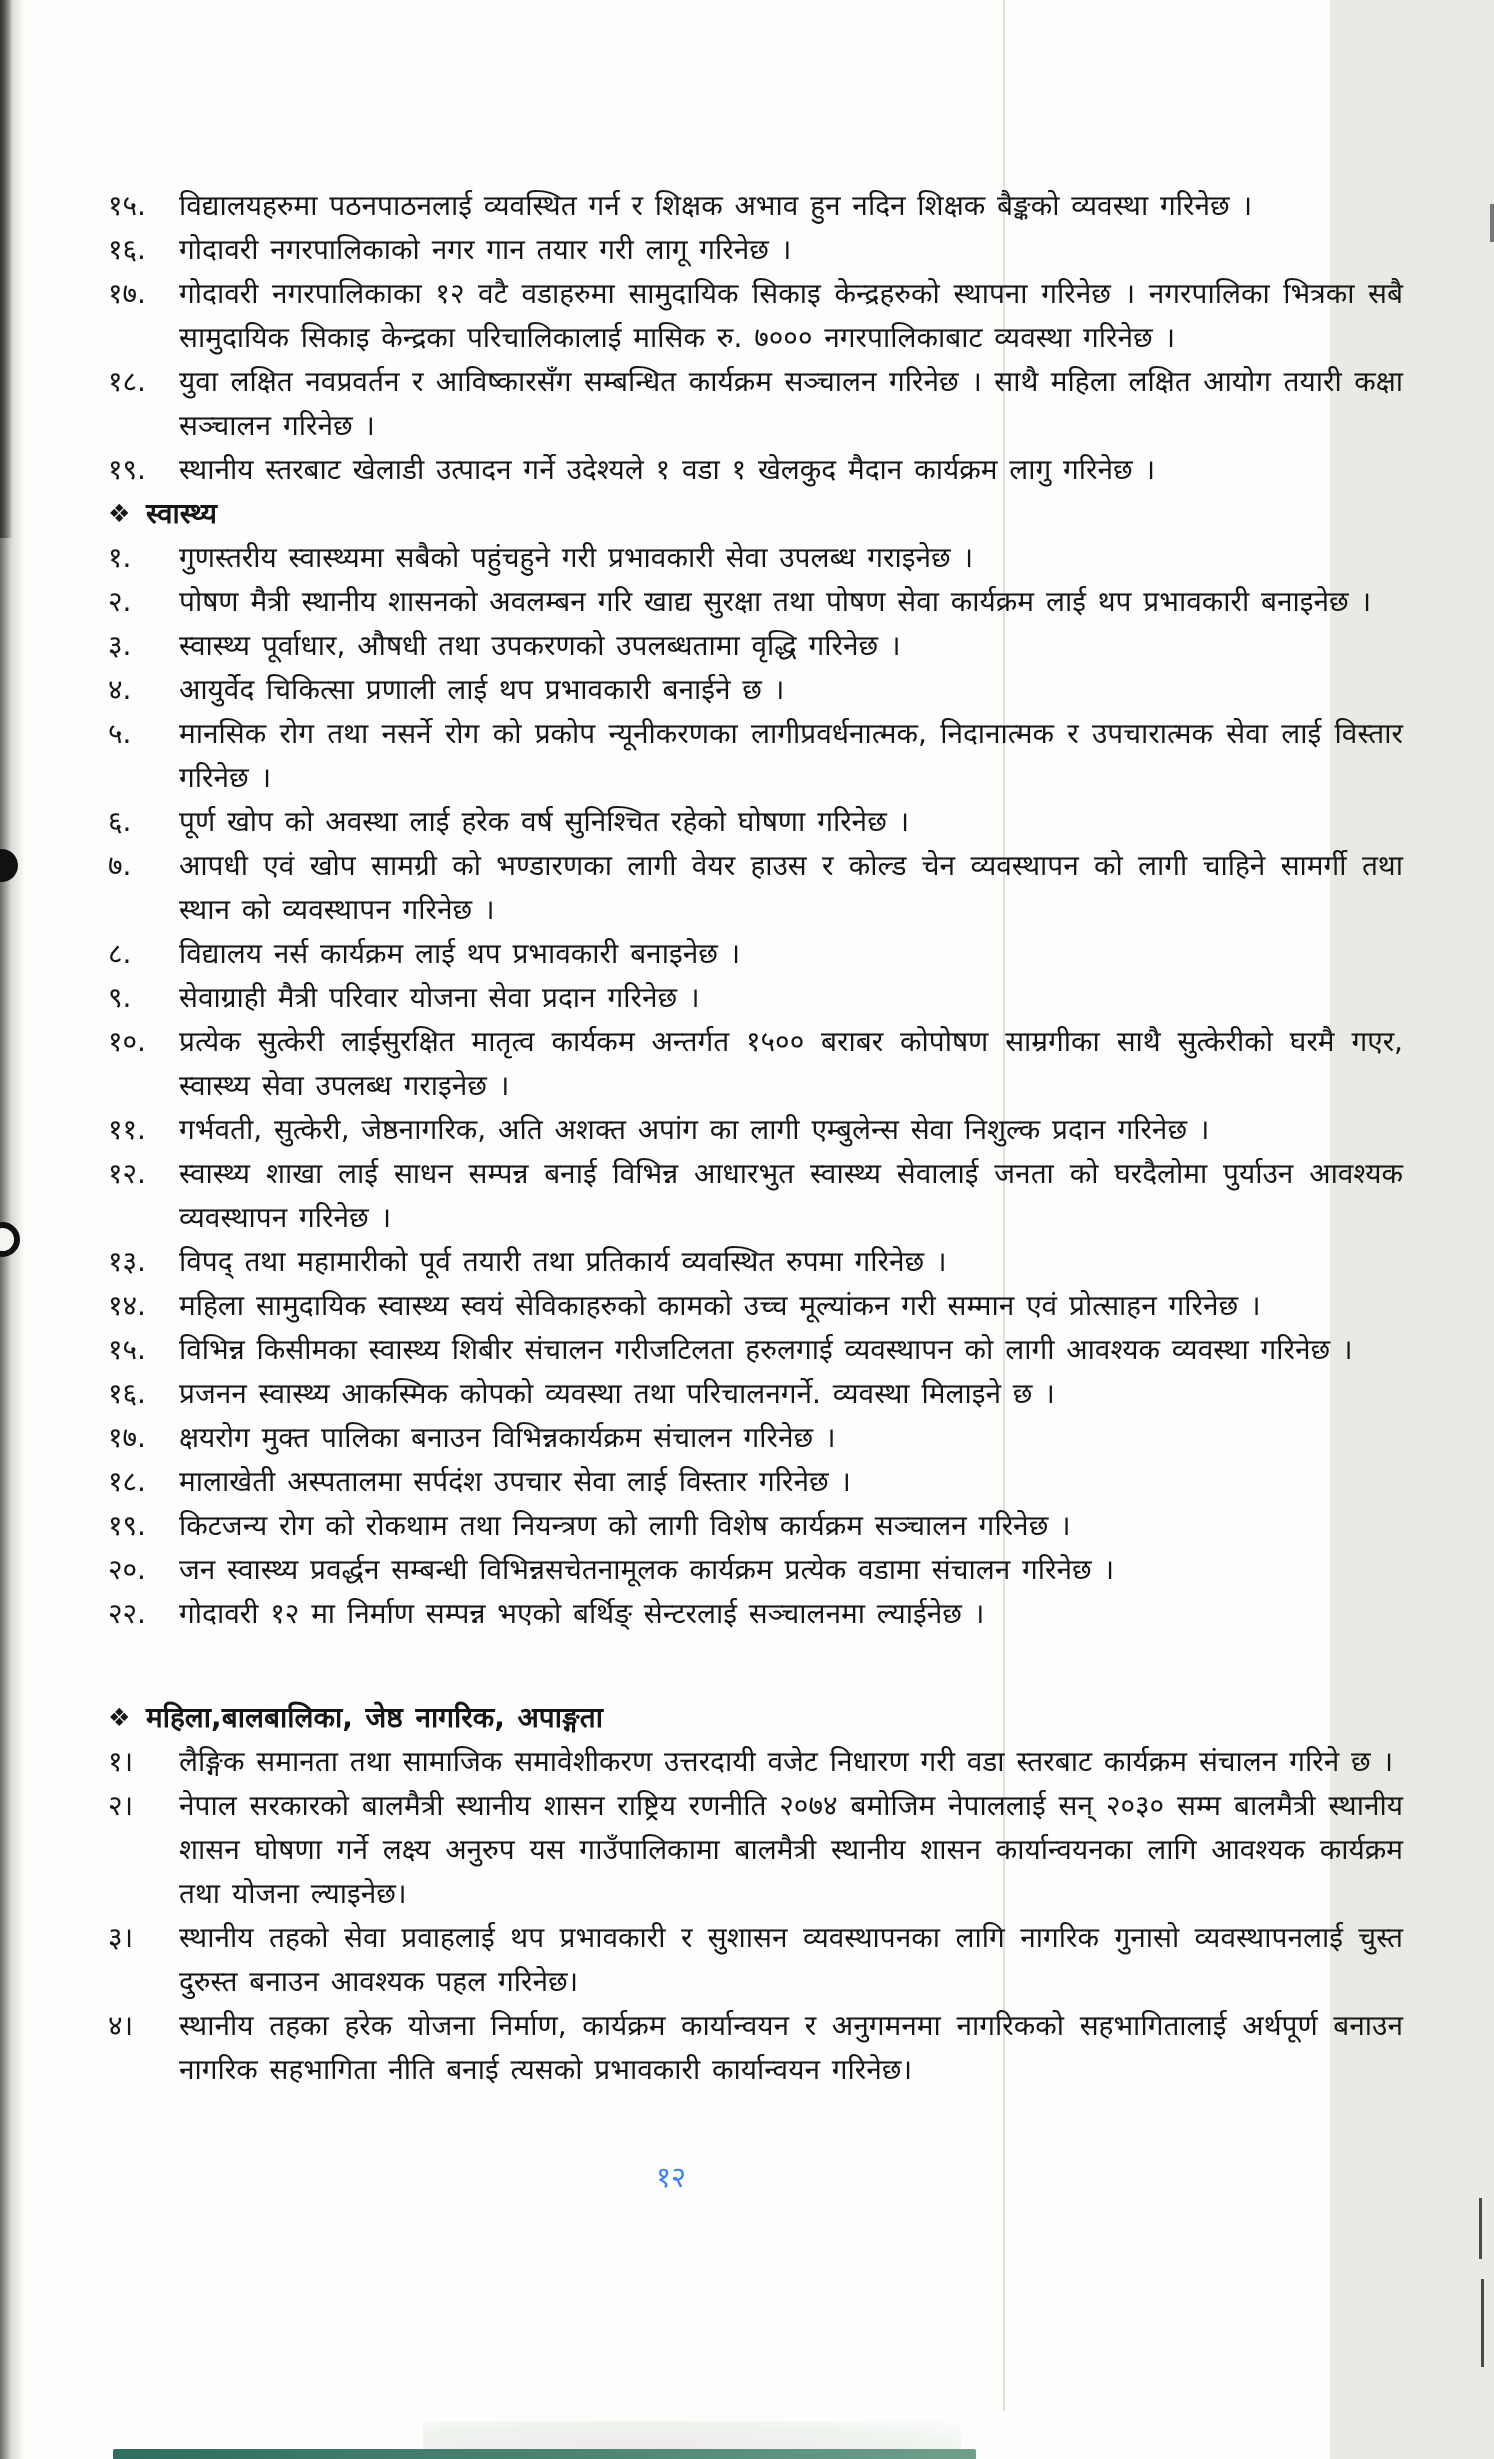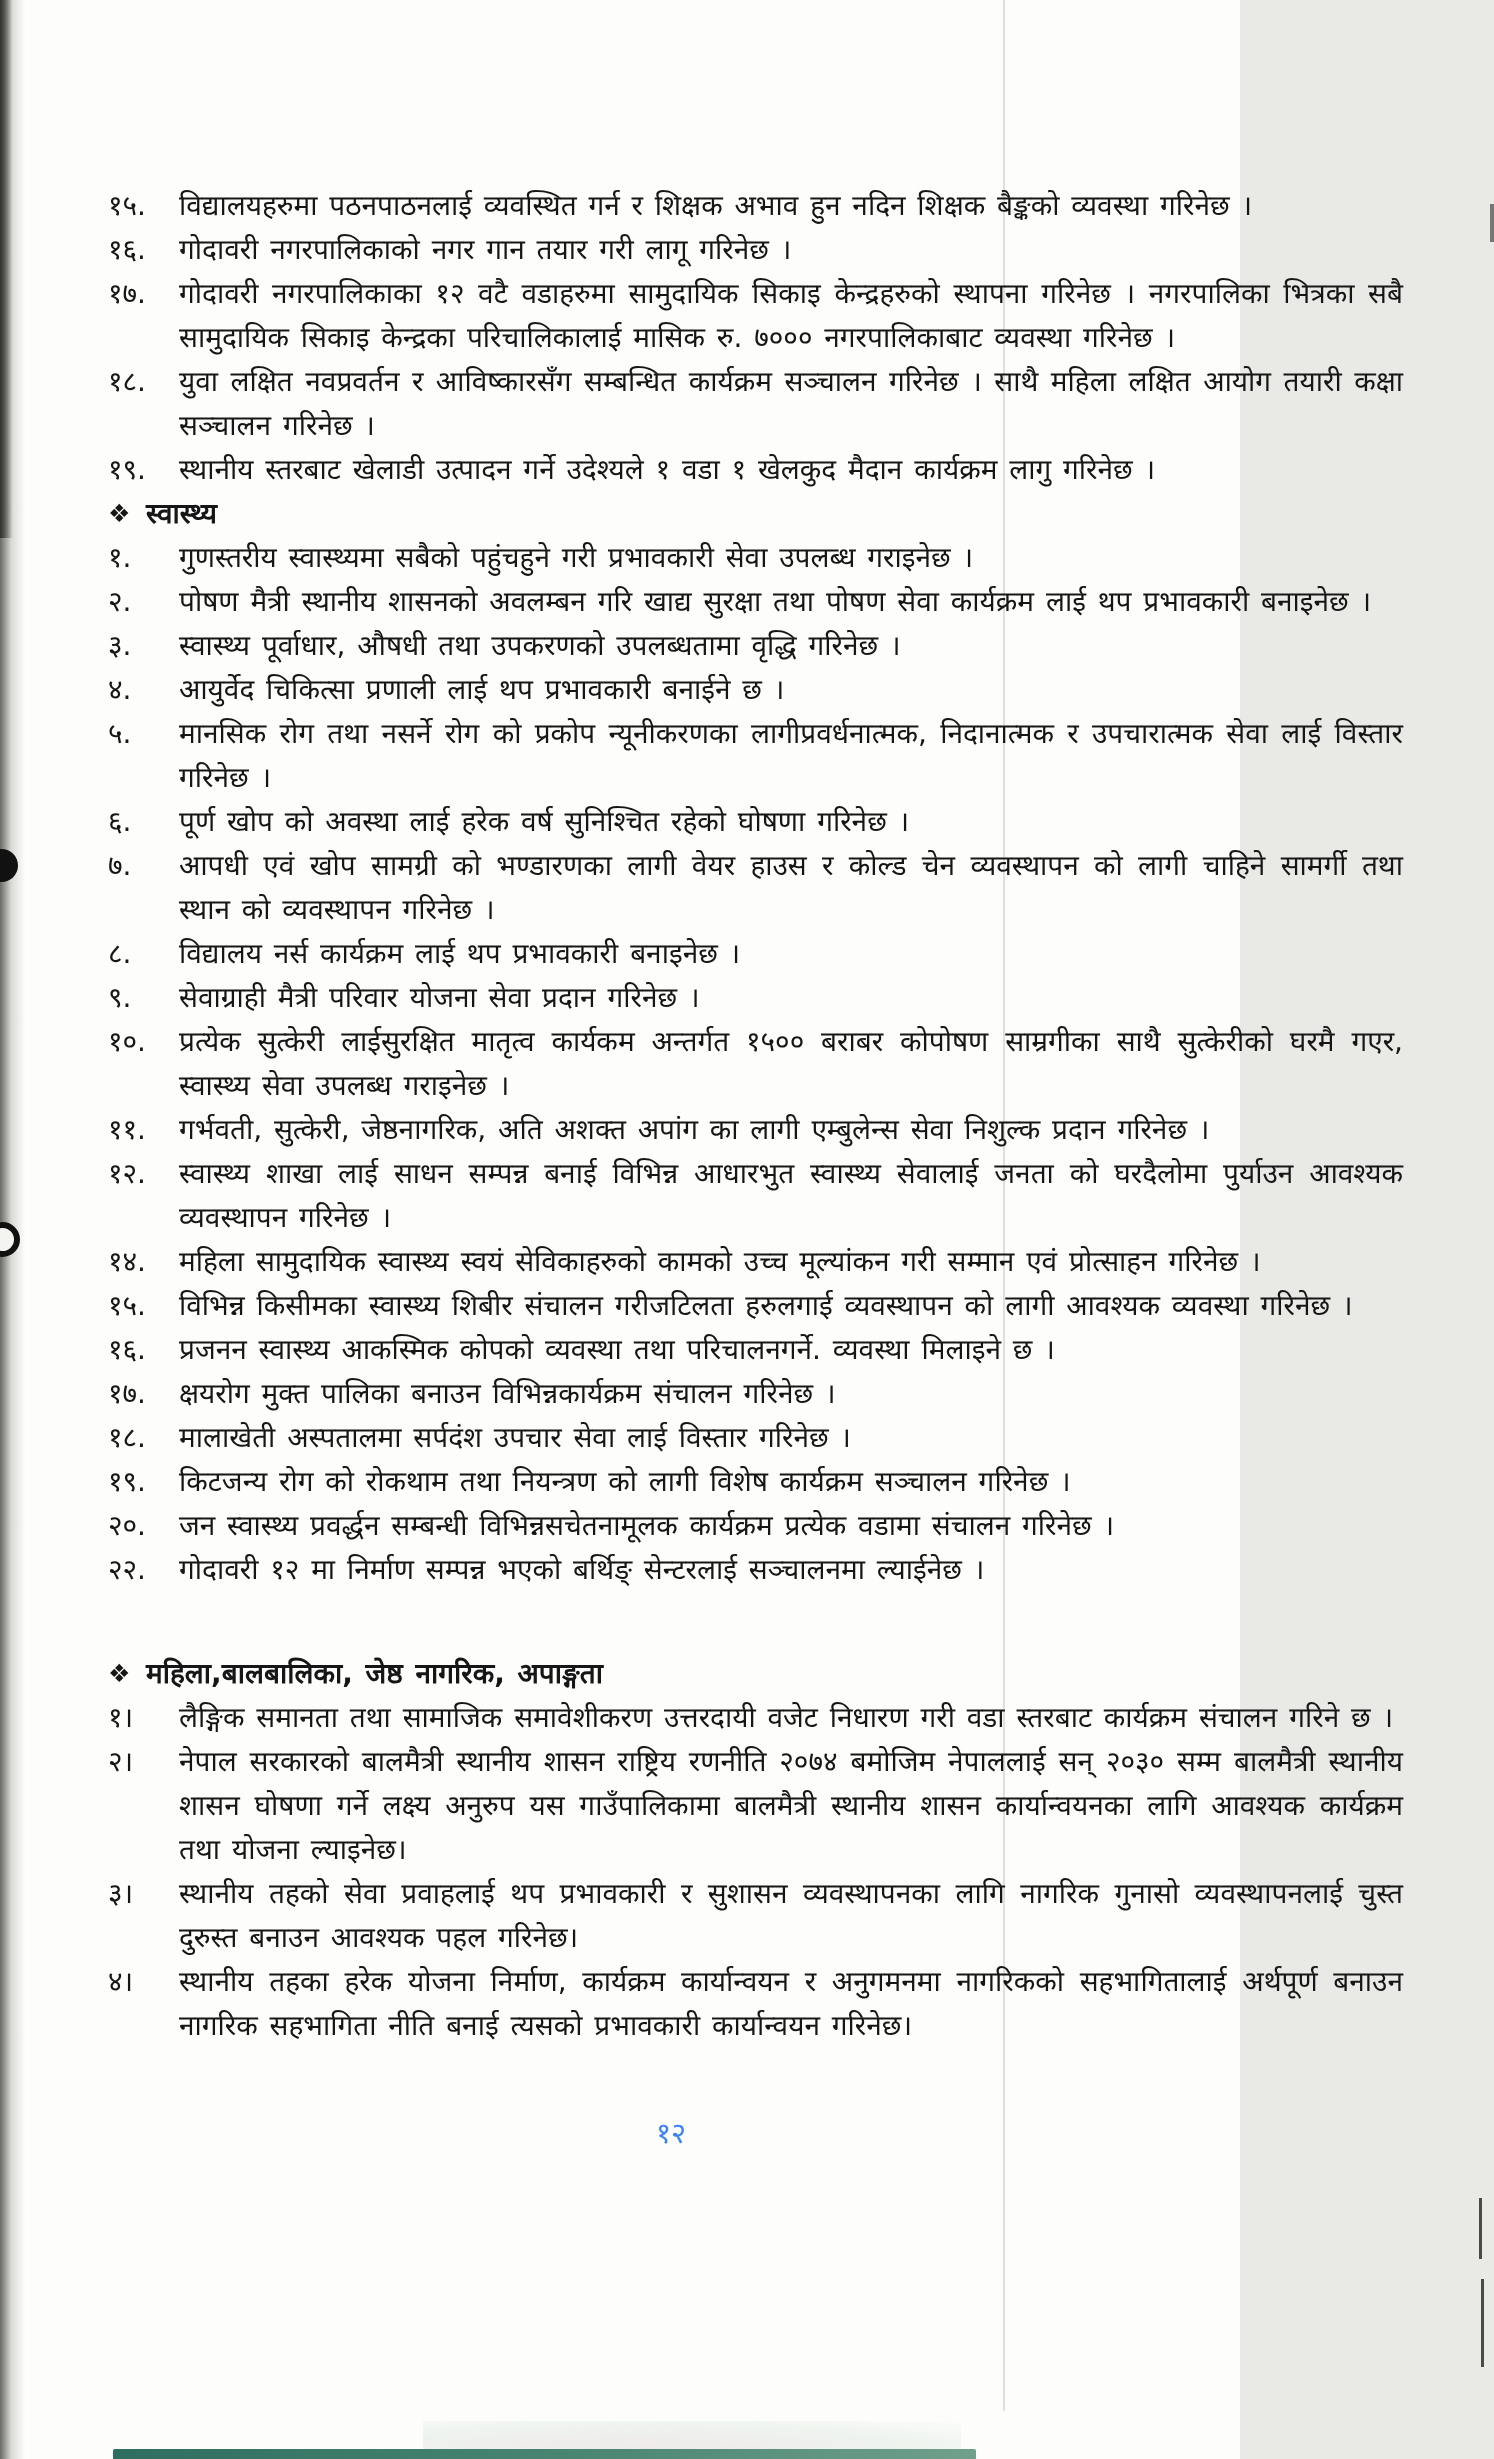--- a/index.html
+++ b/index.html
@@ -3,23 +3,22 @@
 <meta charset="utf-8">
 <style>
   html,body{margin:0;padding:0;}
   body{
     width:1495px;height:2459px;
     background:#e9e9e6;
     font-family:"DejaVu Sans","Liberation Sans",sans-serif;
     position:relative;overflow:hidden;
   }
   .page{
-    position:absolute;left:0;top:0;width:1196px;height:2459px;
+    position:absolute;left:0;top:0;width:1330px;height:2459px;
     background:#fdfdfb;
-    padding-left:44px;
   }
   
   .scan-edge-left{
     position:absolute;left:0;top:0;width:25px;height:100%;
     background:linear-gradient(to right, rgba(70,70,64,.8), rgba(150,150,142,.35) 45%, rgba(0,0,0,0) 100%);
   }
   .scan-edge-left-top{
     position:absolute;left:0;top:0;width:13.4px;height:538px;
     background:linear-gradient(to right, rgba(40,40,36,.85), rgba(0,0,0,0));
   }
@@ -166,20 +165,24 @@
         </li>
         <li class="item">
           <span class="num">११.</span>
           <span class="txt">गर्भवती, सुत्केरी, जेष्ठनागरिक, अति अशक्त अपांग का लागी एम्बुलेन्स सेवा निशुल्क प्रदान गरिनेछ ।</span>
         </li>
         <li class="item">
           <span class="num">१२.</span>
           <span class="txt">स्वास्थ्य शाखा लाई साधन सम्पन्न बनाई विभिन्न आधारभुत स्वास्थ्य सेवालाई जनता को घरदैलोमा पुर्याउन आवश्यक व्यवस्थापन गरिनेछ ।</span>
         </li>
         <li class="item">
+          <span class="num">१३.</span>
+          <span class="txt">विपद् तथा महामारीको पूर्व तयारी तथा प्रतिकार्य व्यवस्थित रुपमा गरिनेछ ।</span>
+        </li>
+        <li class="item">
           <span class="num">१४.</span>
           <span class="txt">महिला सामुदायिक स्वास्थ्य स्वयं सेविकाहरुको कामको उच्च मूल्यांकन गरी सम्मान एवं प्रोत्साहन गरिनेछ ।</span>
         </li>
         <li class="item">
           <span class="num">१५.</span>
           <span class="txt">विभिन्न किसीमका स्वास्थ्य शिबीर संचालन गरीजटिलता हरुलगाई व्यवस्थापन को लागी आवश्यक व्यवस्था गरिनेछ ।</span>
         </li>
         <li class="item">
           <span class="num">१६.</span>
           <span class="txt">प्रजनन स्वास्थ्य आकस्मिक कोपको व्यवस्था तथा परिचालनगर्ने. व्यवस्था मिलाइने छ ।</span>

